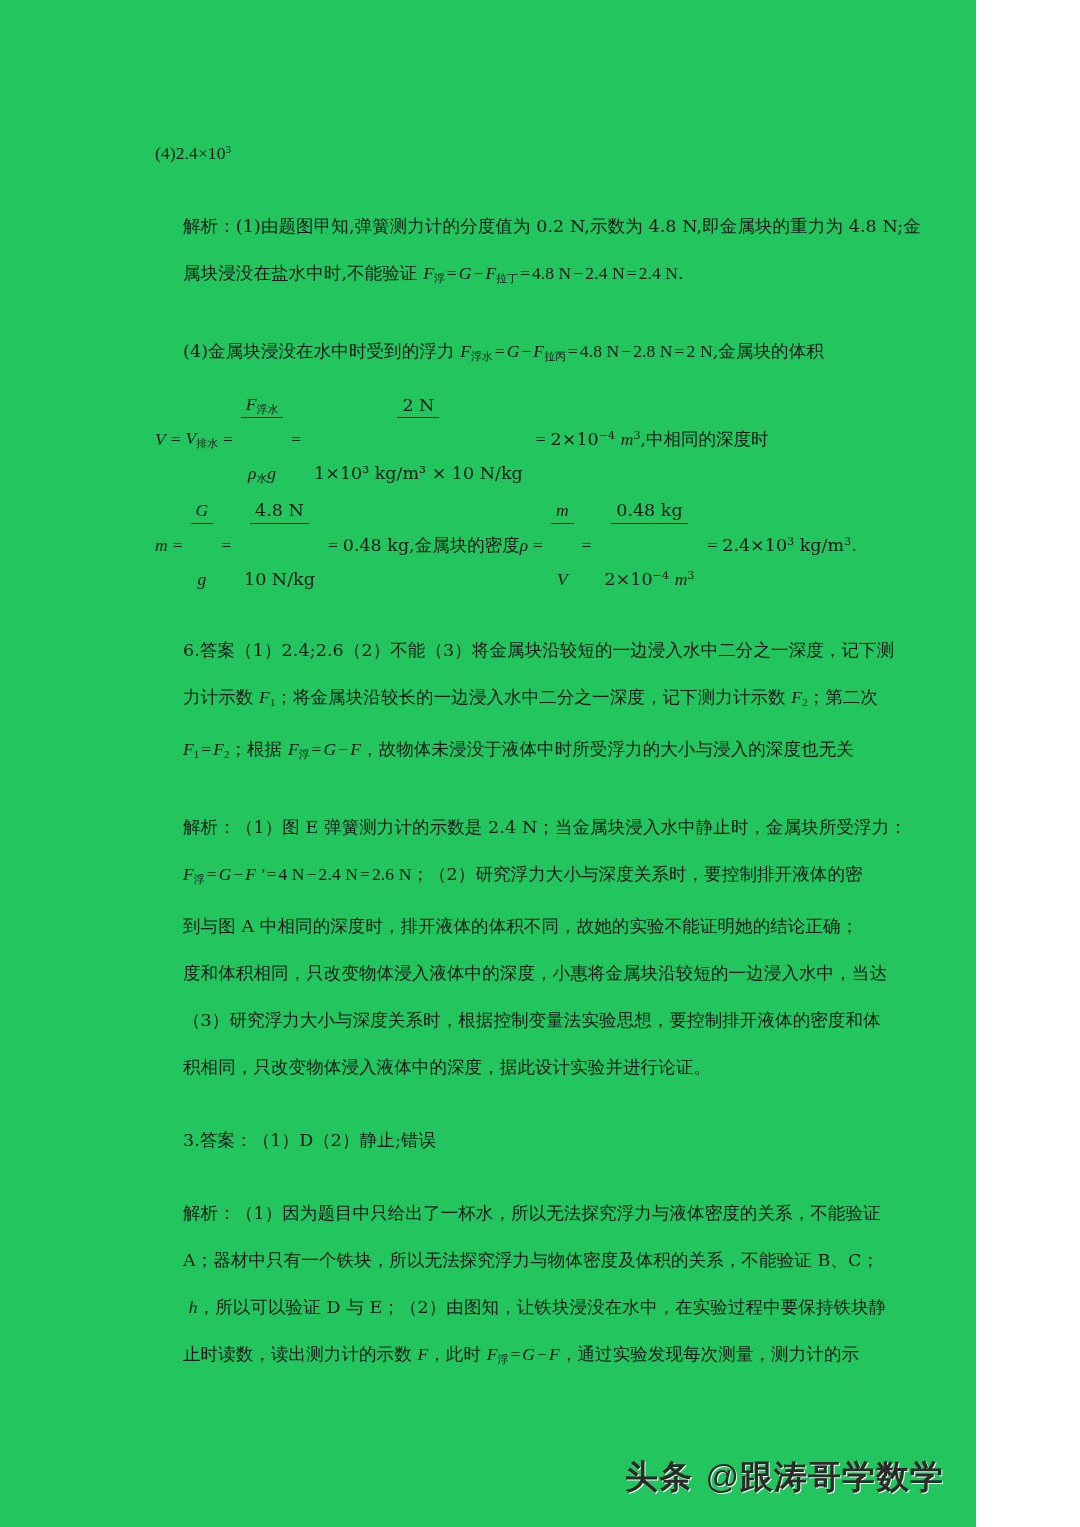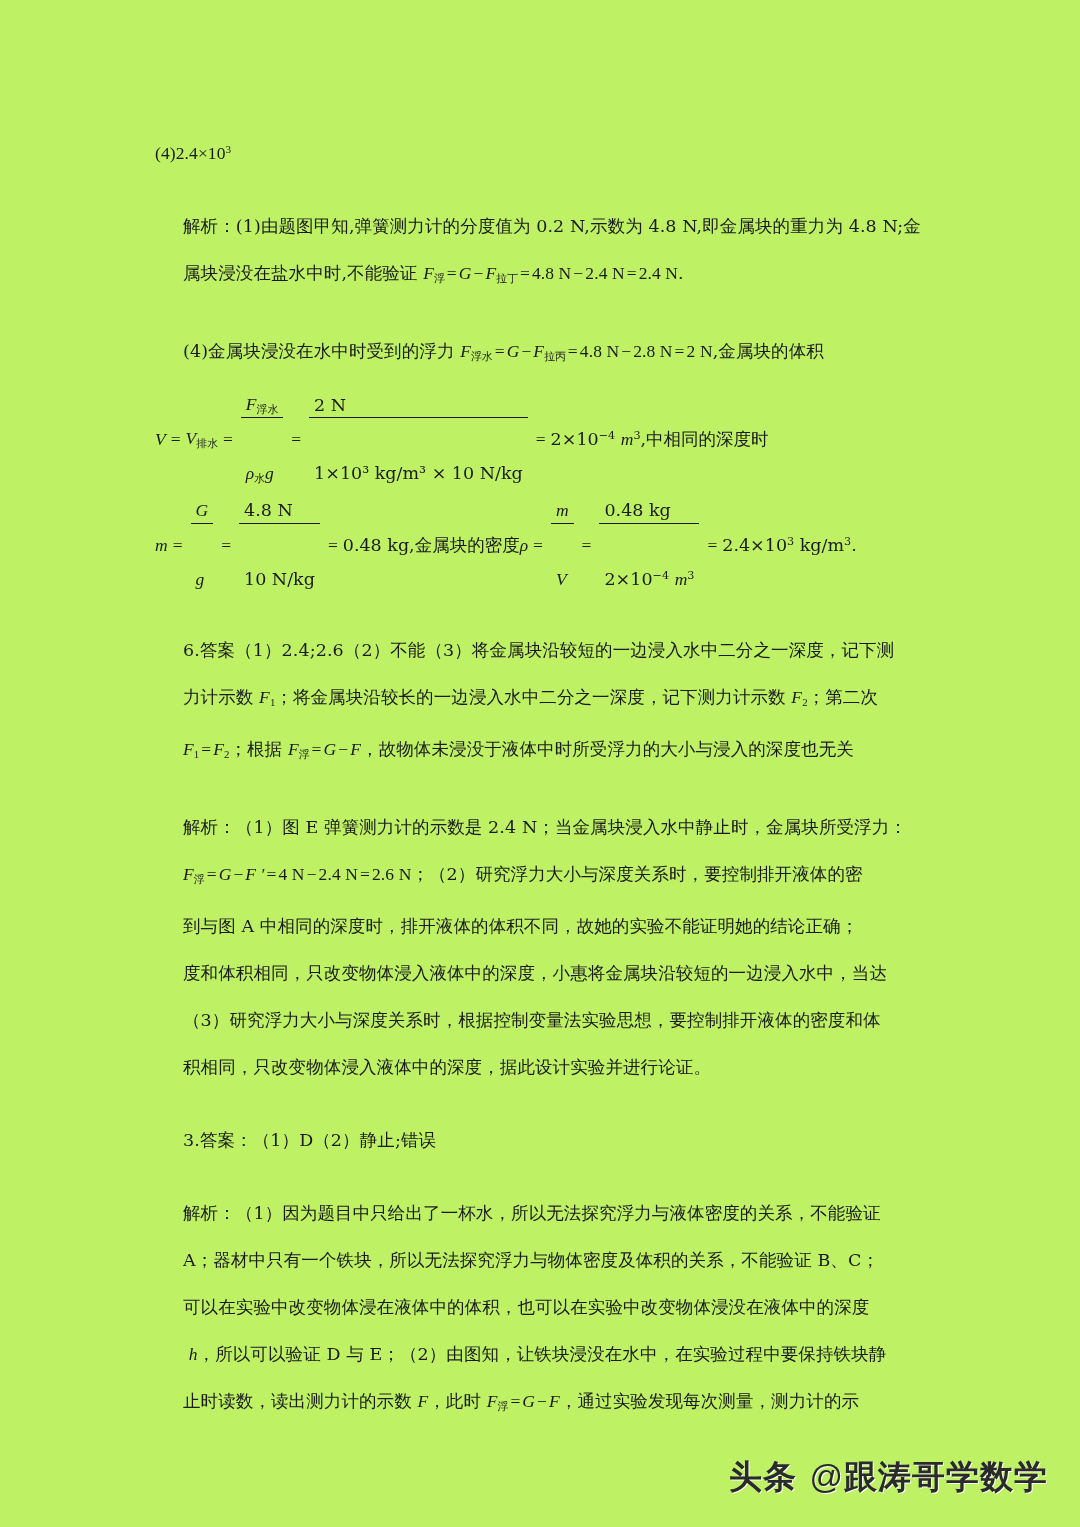--- a/index.html
+++ b/index.html
@@ -11,23 +11,23 @@
     width: 1080px;
     height: 1527px;
     position: relative;
     font-family: "Liberation Serif", "DejaVu Serif", serif;
     color: #1b1b1b;
     overflow: hidden;
   }
   .page {
     position: absolute;
     left: 0; top: 0;
-    width: 1080px;
+    width: 976px;
     height: 1527px;
-    background: #bef264;
+    background: #22c55e;
   }
   .content {
     position: absolute;
     left: 155px;
     top: 126px;
     width: 775px;
   }
 
   
   .para {
@@ -79,20 +79,21 @@
     min-height: 58px;
   }
   .mathline .txt {
     font-family: "DejaVu Serif", "Liberation Serif", serif;
     font-style: normal;
     font-size: 17.5px;
   }
   .frac {
     display: inline-flex;
     flex-direction: column;
+    align-items: center;
     vertical-align: middle;
     margin: 0 3px;
     font-size: 17.5px;
     gap: 44px;
   }
   .frac .num {
     padding: 0 5px 1px 5px;
     border-bottom: 1.3px solid #1b1b1b;
     line-height: 1.25;
     white-space: nowrap;
@@ -244,21 +245,20 @@
       </span>
     </div>
 
     <div class="gap-md"></div>
 
     <div class="para cn">
       <span class="wrapline">
         <span>解析：</span><span>（1）因为题目中只给出了一杯水，所以无法探究浮力与液体密度的关系，不能验证</span>
       </span>
       <span class="wrapline"><span>A；器材中只有一个铁块，所以无法探究浮力与物体密度及体积的关系，不能验证 B、C；</span></span>
-      <span class="wrapline"><span>可以在实验中改变物体浸在液体中的体积，也可以在实验中改变物体浸没在液体中的深度</span></span>
       <span class="wrapline">
         &nbsp;<span class="m">h</span><span>，所以可以验证 D 与 E；（2）由图知，让铁块浸没在水中，在实验过程中要保持铁块静</span>
       </span>
       <span class="wrapline">
         <span>止时读数，读出测力计的示数 </span><span class="m">F</span><span>，此时 </span><span class="m"><span>F</span><sub class="sb">浮</sub><span class="op">=</span><span>G</span><span class="op">−</span><span>F</span></span><span>，通过实验发现每次测量，测力计的示</span>
       </span>
     </div>
 
   </div>
 

